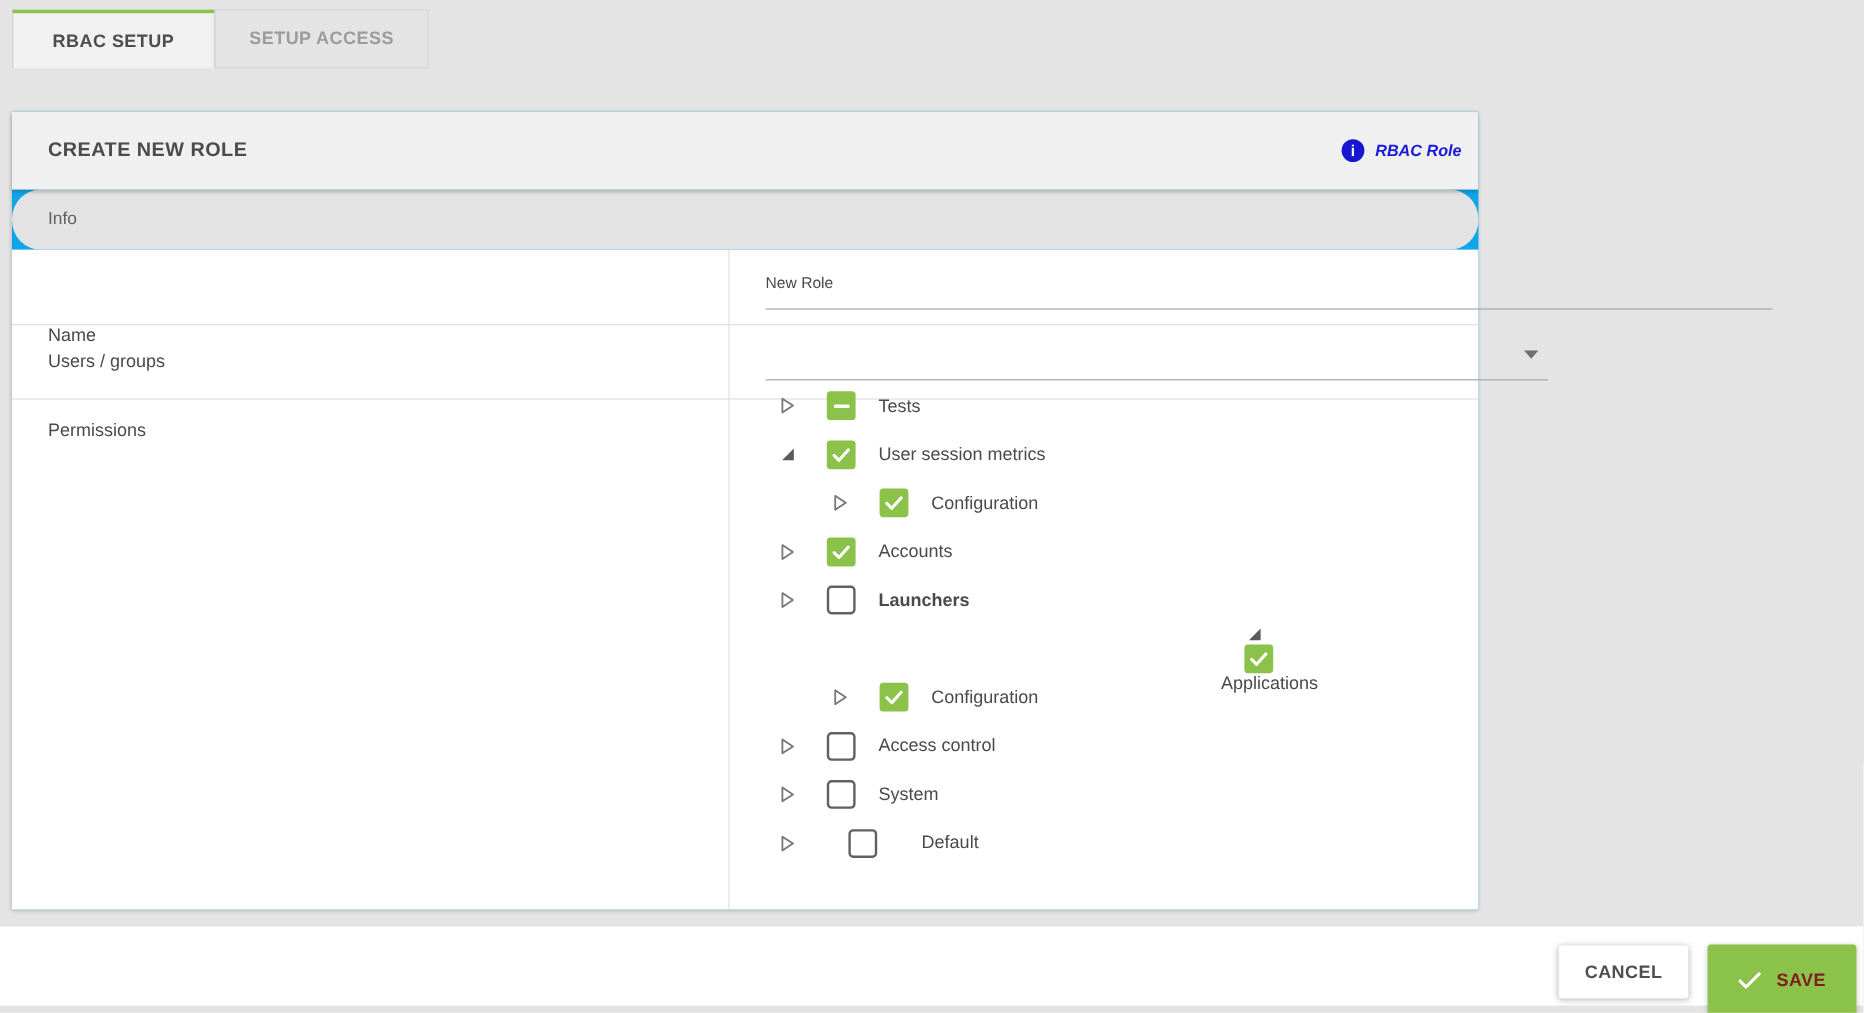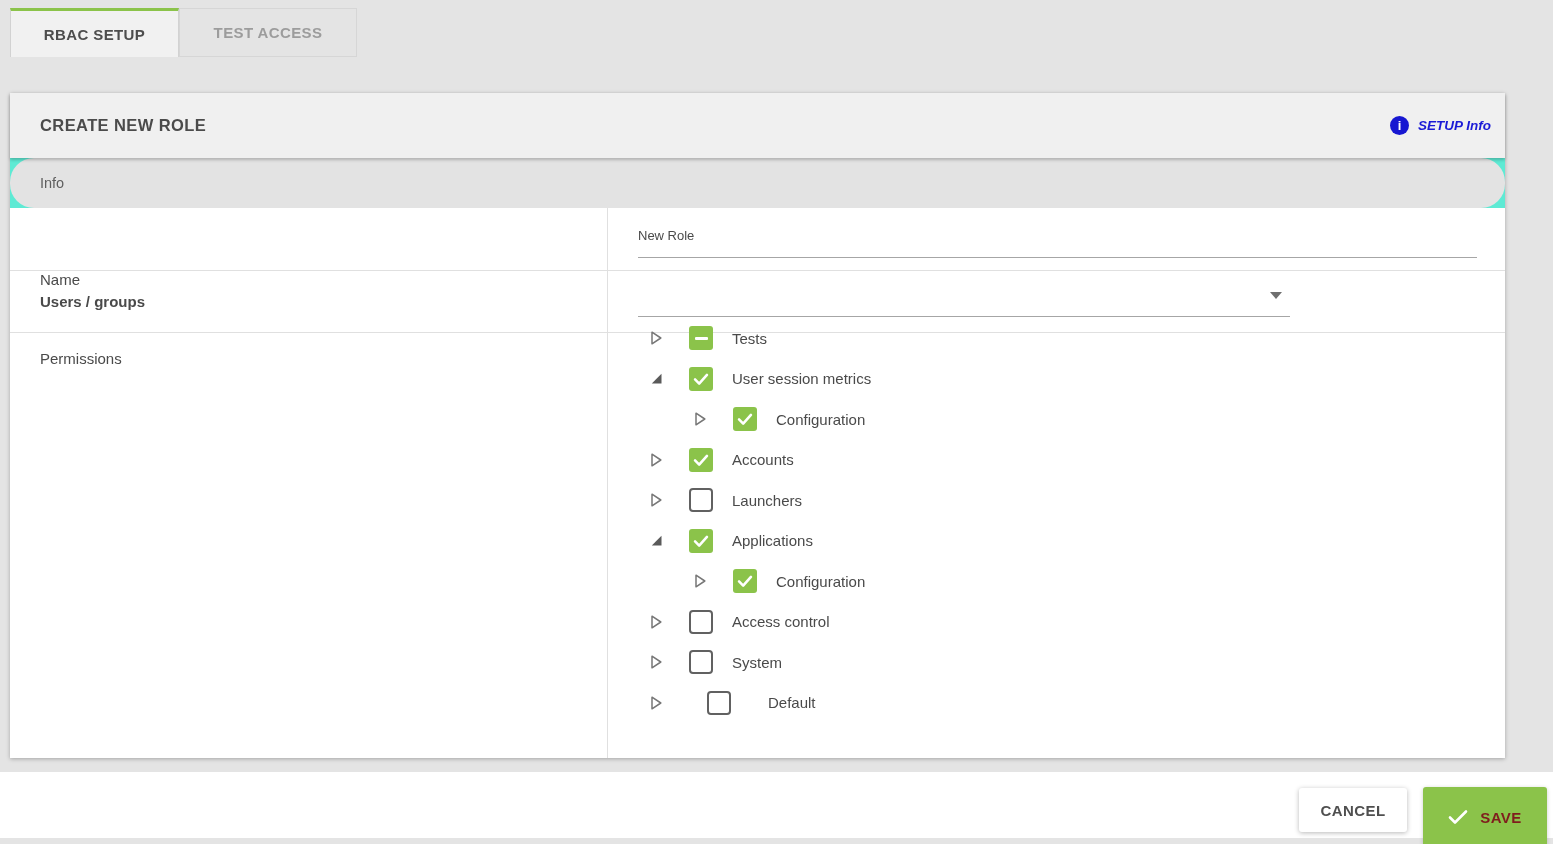--- a/index.html
+++ b/index.html
@@ -29,22 +29,22 @@
   }
   .tab-inactive {
     left: 179px; width: 178px;
     background: #e4e4e4;
     border: 1px solid #d6d6d6;
     color: #9c9c9c;
   }
 
   
   .panel {
-    position: absolute; left: 10px; top: 93px; width: 1495px; height: 665px;
-    background: #5eead4;
+    position: absolute; left: 10px; top: 93px; width: 1222px; height: 665px;
+    background: #0ea5e9;
     box-shadow: 0 1px 4px rgba(0,0,0,0.28);
   }
   .panel-header {
     position: absolute; left: 0; top: 0; width: 100%; height: 65px;
     background: #f0f0f0;
     box-shadow: 0 2px 3px rgba(0,0,0,0.22);
     z-index: 2;
     display: flex; align-items: center;
   }
   .panel-title {
@@ -70,21 +70,21 @@
   }
   .info-bar-label { margin-left: 30px; font-size: 14.5px; color: #5f5f5f; }
 
   
   .form-area { position: absolute; left: 0; top: 115px; width: 100%; height: 550px; background: #fff; }
   .v-divider { position: absolute; left: 597px; top: 0; width: 1px; height: 550px; background: #e0e0e0; }
   .h-border { position: absolute; left: 0; width: 100%; height: 1px; background: #e0e0e0; }
 
   .field-label { position: absolute; left: 30px; font-size: 15px; color: #4a4a4a; }
   .label-name { top: 0; height: 62px; display: flex; align-items: center; margin-top: 40px; }
-  .label-users { top: 62px; height: 62px; display: flex; align-items: center; font-weight: bold; }
+  .label-users { top: 62px; height: 62px; display: flex; align-items: center; }
   .label-perms { top: 142px; }
 
   .name-input {
     position: absolute; left: 628px; top: 12px; width: 839px; height: 38px;
     border: none; border-bottom: 1px solid #a6a6a6; border-radius: 0;
     background: transparent; outline: none;
     font-family: "Liberation Sans", sans-serif; font-size: 13px; color: #4a4a4a;
     padding: 0 0 6px 0;
   }
   .dropdown {
@@ -140,30 +140,30 @@
 </style>
 </head>
 <body>
 
 <div class="screen">
 
   <div class="tab tab-active">
     <span>RBAC SETUP</span>
   </div>
   <div class="tab tab-inactive">
-    <span>TEST ACCESS</span>
+    <span>SETUP ACCESS</span>
   </div>
 
   <div class="panel">
 
     <div class="panel-header">
       <div class="panel-title">CREATE NEW ROLE</div>
       <div class="rbac-info">
         <span class="info-icon">i</span>
-        <span class="rbac-label">SETUP Info</span>
+        <span class="rbac-label">RBAC Role</span>
       </div>
     </div>
 
     <div class="info-bar">
       <span class="info-bar-label">Info</span>
     </div>
 
     <div class="form-area">
       <div class="v-divider"></div>
       <div class="h-border" style="top:62px"></div>
@@ -225,30 +225,30 @@
               <path d="M3 2.2 L11.8 8 L3 13.8 Z" fill="#ffffff" stroke="#777777" stroke-width="1.5" stroke-linejoin="round"></path>
             </svg>
           </span>
           <span class="cb checked">
             <svg width="22" height="22" viewBox="0 0 24 24">
               <path d="M5.5 12.5 L10 17 L18.5 7.5" fill="none" stroke="#ffffff" stroke-width="2.8" stroke-linecap="round" stroke-linejoin="round"></path>
             </svg>
           </span>
           <span class="tree-label">Accounts</span>
         </div>
-        <div class="tree-row" style="padding-left: 0px;">
+        <div class="tree-row" style="padding-left: 0px; font-weight: bold;">
           <span class="tree-arrow">
             <svg width="14" height="16" viewBox="0 0 14 16">
               <path d="M3 2.2 L11.8 8 L3 13.8 Z" fill="#ffffff" stroke="#777777" stroke-width="1.5" stroke-linejoin="round"></path>
             </svg>
           </span>
           <span class="cb unchecked"></span>
           <span class="tree-label">Launchers</span>
         </div>
-        <div class="tree-row" style="padding-left: 0px;">
+        <div class="tree-row" style="padding-left: 0px; flex-direction: column;">
           <span class="tree-arrow">
             <svg width="13" height="13" viewBox="0 0 13 13">
               <path d="M11.5 1.8 L11.5 11.5 L1.8 11.5 Z" fill="#5a5a5a"></path>
             </svg>
           </span>
           <span class="cb checked">
             <svg width="22" height="22" viewBox="0 0 24 24">
               <path d="M5.5 12.5 L10 17 L18.5 7.5" fill="none" stroke="#ffffff" stroke-width="2.8" stroke-linecap="round" stroke-linejoin="round"></path>
             </svg>
           </span>

